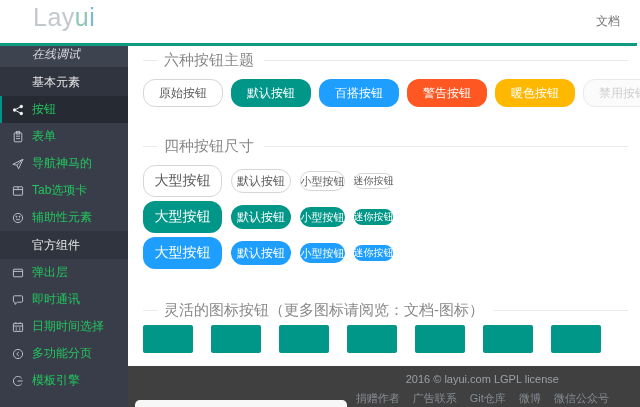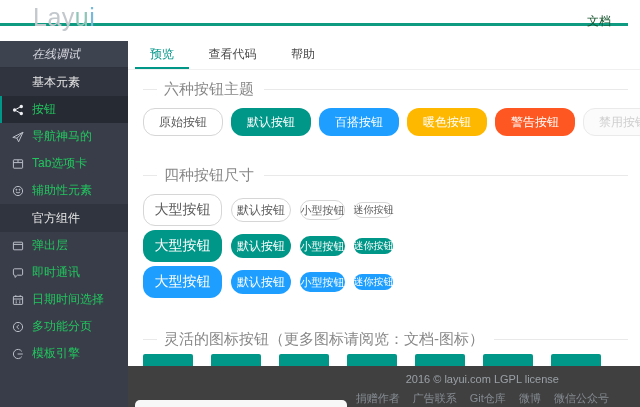--- a/index.html
+++ b/index.html
@@ -1,27 +1,27 @@
 <!DOCTYPE html>
 <html><head>
 <meta charset="utf-8">
 <style>
   html,body{margin:0;padding:0;background:#fff;}
   *{box-sizing:border-box;}
   .page{position:relative;width:640px;height:407px;overflow:hidden;background:#fff;
         font-family:"Liberation Sans","DejaVu Sans",sans-serif;}
 
   
-  .header{position:absolute;left:0;top:0;right:12px;height:26px;background:#fff;
+  .header{position:absolute;left:0;top:0;right:3px;height:46px;background:#fff;
           border-bottom:3px solid #0f9b82;z-index:5;}
   .logo{position:absolute;left:33px;top:3px;font-size:25px;font-weight:400;
         letter-spacing:.5px;color:#c3c8cd;}
   .logo .lg-green{color:#8fc6b8;}
   .logo .lg-blue{color:#79b8d9;}
-  .doc-link{position:absolute;right:17px;top:13px;font-size:12px;color:#14532d;cursor:pointer;}
+  .doc-link{position:absolute;right:17px;top:13px;font-size:12px;color:#737373;cursor:pointer;}
 
   
   .sidebar{position:absolute;left:0;top:41px;bottom:0;width:128px;background:#393D49;z-index:4;}
   .side-row{position:relative;font-size:12px;padding-left:32px;cursor:pointer;}
   .side-link{height:27px;line-height:27px;background:#3E4350;color:#d8dae0;
              border-bottom:1px solid #2e323c;font-style:italic;}
   .side-cat{height:28px;line-height:28px;background:#30343F;color:#e5e5e5;cursor:default;}
   .side-item{height:27px;line-height:27px;color:#22c55e;}
   .side-item.selected{background:#262A33;border-left:2px solid #009688;padding-left:30px;}
   .s-icon{position:absolute;left:12px;top:50%;margin-top:-6px;width:12px;height:12px;}
@@ -105,20 +105,31 @@
             </g>
             <g stroke="#edeff2" stroke-width="1">
               <line x1="4.1" y1="5.2" x2="7.9" y2="3.2"></line>
               <line x1="4.1" y1="6.8" x2="7.9" y2="8.8"></line>
             </g>
           </svg>
       </span>
       <span>按钮</span>
     </div>
 
+    <div class="side-row side-item">
+      <span class="s-icon">
+        <svg viewBox="0 0 12 12" fill="none" stroke="#B9BDC6">
+            <rect x="2.2" y="1.8" width="7.6" height="9" rx="0.8"></rect>
+            <rect x="4.4" y="0.6" width="3.2" height="2.4"></rect>
+            <line x1="4" y1="5.2" x2="8" y2="5.2"></line>
+            <line x1="4" y1="7.6" x2="8" y2="7.6"></line>
+          </svg>
+      </span>
+      <span>表单</span>
+    </div>
 
     <div class="side-row side-item">
       <span class="s-icon">
         <svg viewBox="0 0 12 12" fill="none" stroke="#B9BDC6" stroke-linejoin="round">
             <path d="M0.8 6.4 L11 1.2 L6.6 10.8 L5 7.2 Z"></path>
             <line x1="5" y1="7.2" x2="11" y2="1.2"></line>
           </svg>
       </span>
       <span>导航神马的</span>
     </div>
@@ -198,39 +209,34 @@
         <svg viewBox="0 0 12 12" fill="none" stroke="#B9BDC6">
             <path d="M9.8 3.4 A4.6 4.6 0 1 0 9.8 8.6"></path>
             <line x1="5.6" y1="6" x2="10.8" y2="6"></line>
           </svg>
       </span>
       <span>模板引擎</span>
     </div>
   </div>
 
   <div class="main">
-    <div class="tabbar">
-      <span class="tab active">预览</span>
-      <span class="tab">查看代码</span>
-      <span class="tab">帮助</span>
-    </div>
 
     <div class="content">
 
       <div class="legend">
         <span class="leg-line short"></span>
         <span class="leg-title">六种按钮主题</span>
         <span class="leg-line grow"></span>
       </div>
       <div class="row themes-row">
         <button class="btn btn-primitive">原始按钮</button>
         <button class="btn btn-default">默认按钮</button>
         <button class="btn btn-normal">百搭按钮</button>
+        <button class="btn btn-danger">警告按钮</button>
         <button class="btn btn-warm">暖色按钮</button>
-        <button class="btn btn-danger">警告按钮</button>
         <button class="btn btn-disabled">禁用按钮</button>
       </div>
 
       <div class="legend legend-2">
         <span class="leg-line short"></span>
         <span class="leg-title">四种按钮尺寸</span>
         <span class="leg-line grow"></span>
       </div>
       <div class="row size-row size-row-1">
         <button class="btn btn-primitive sz-lg">大型按钮</button>

